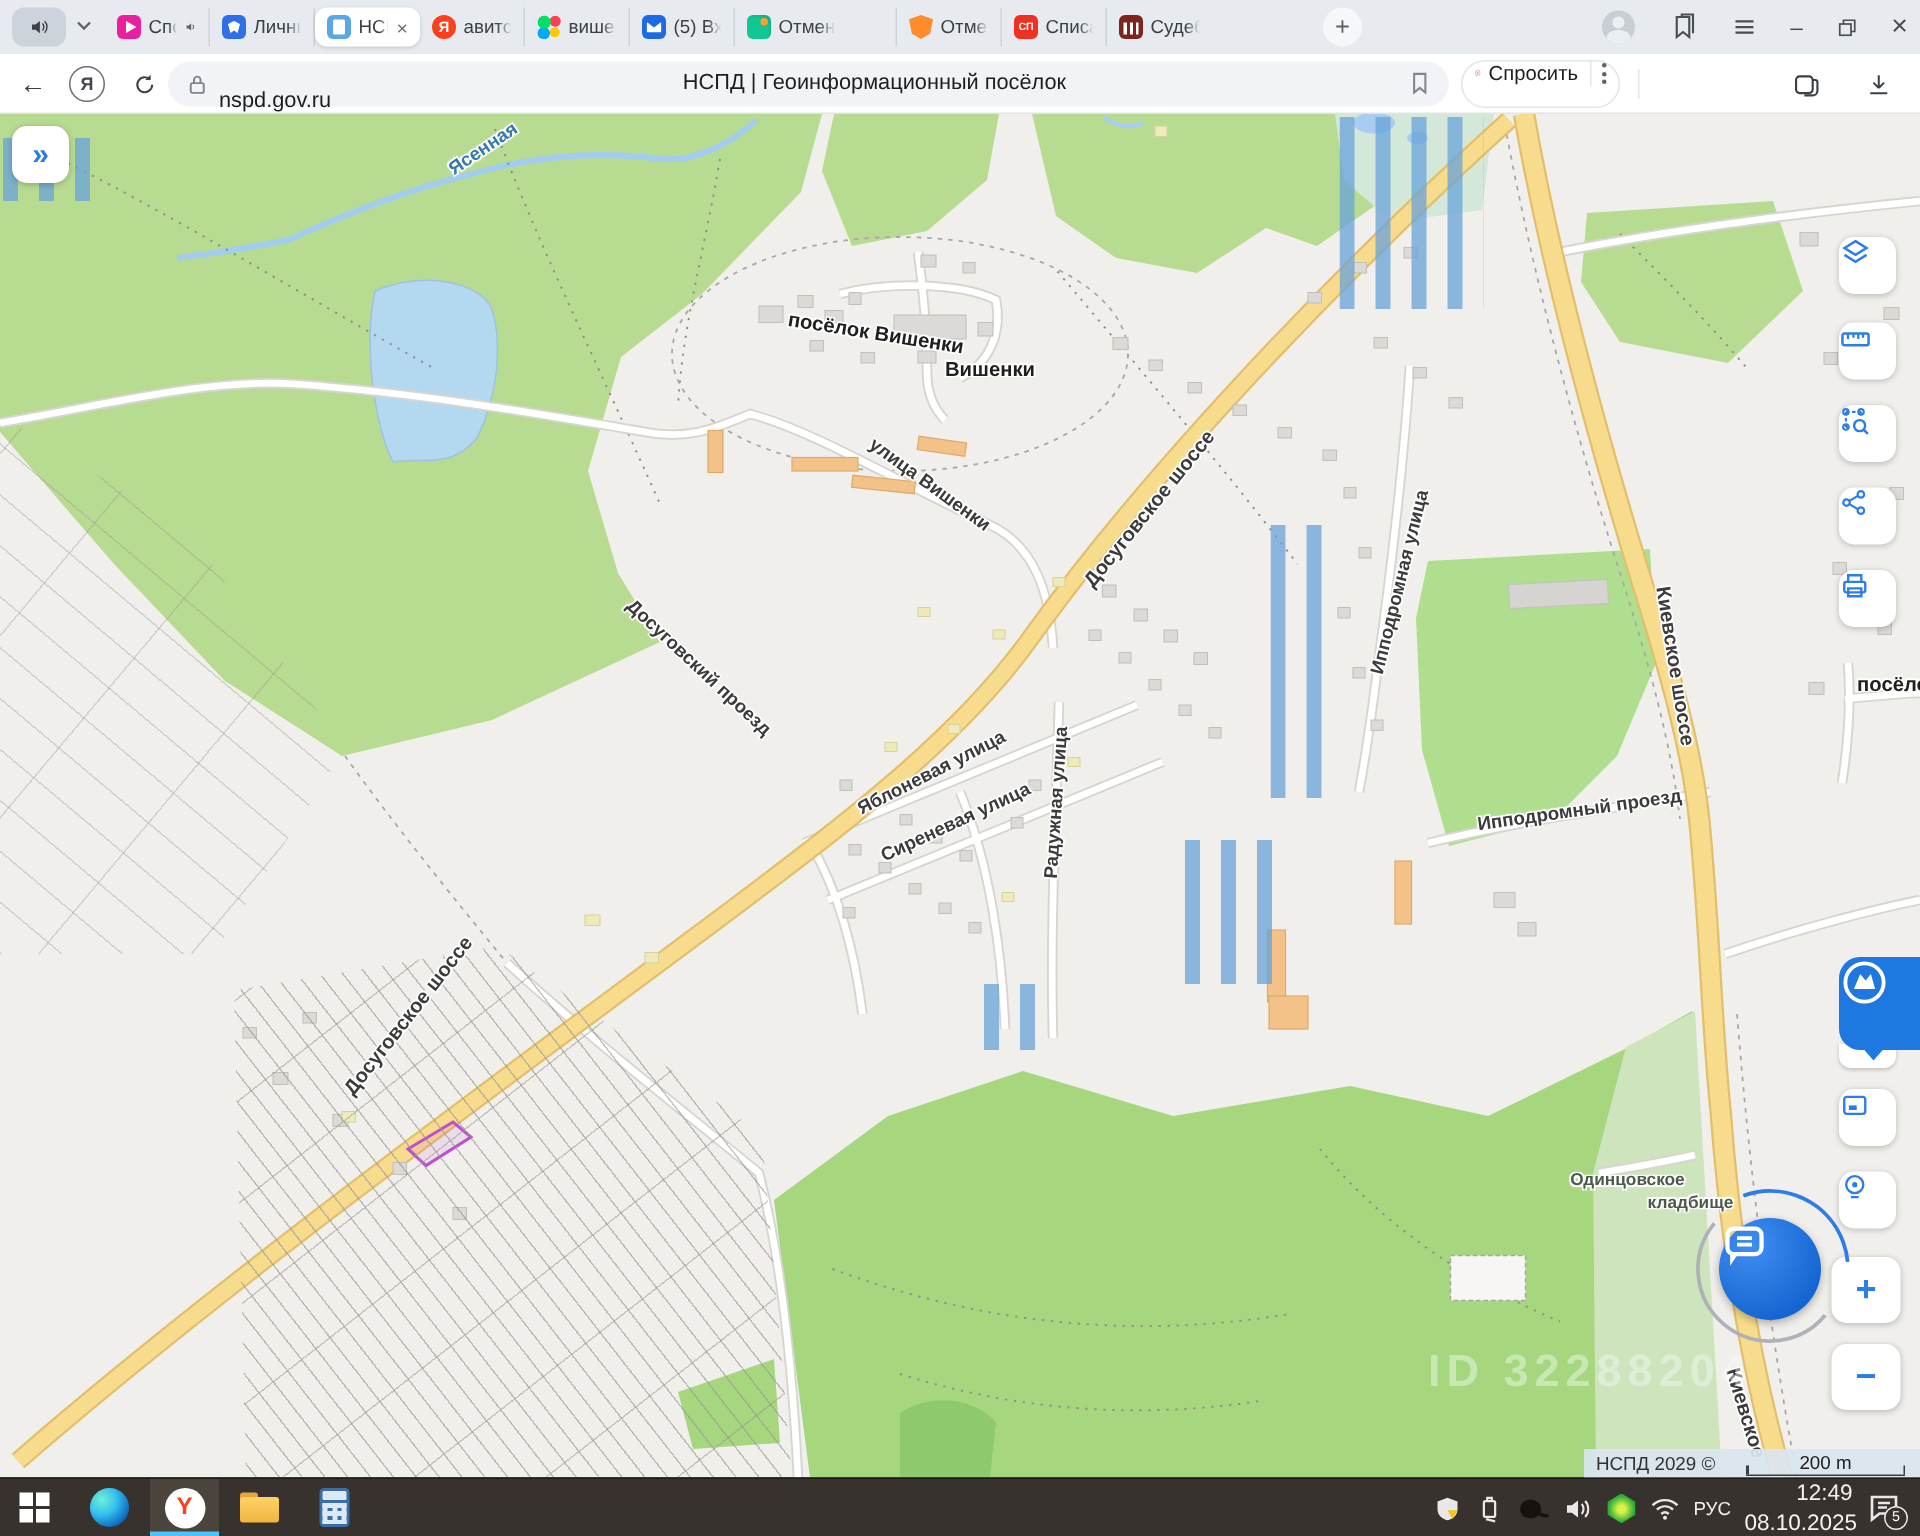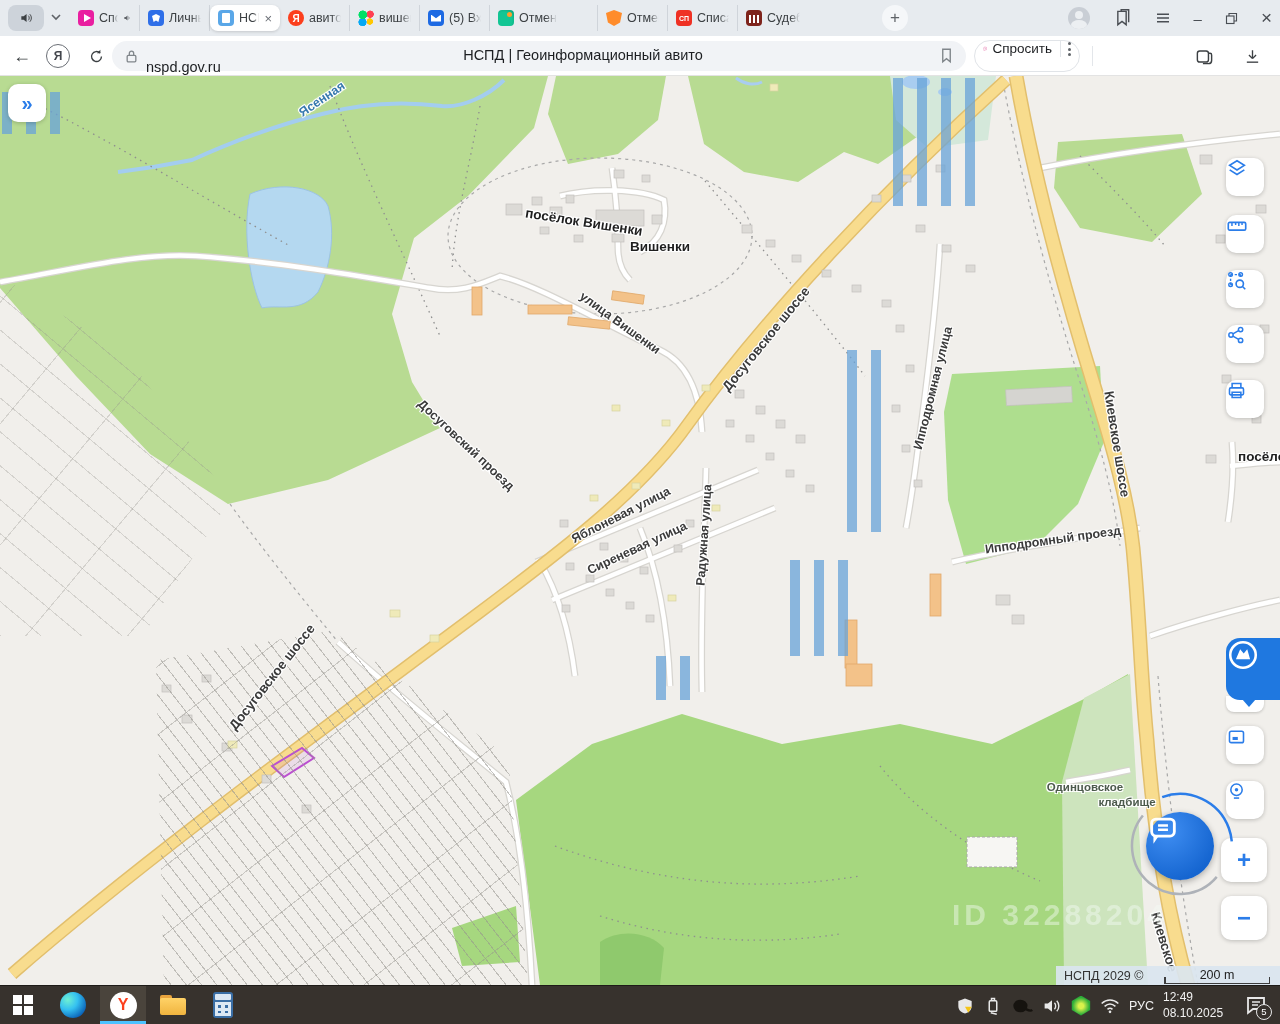--- a/index.html
+++ b/index.html
@@ -89,21 +89,21 @@
   .edge{width:26px;height:26px;border-radius:50%;background:radial-gradient(circle at 30% 30%,#6ff0d2 0%,#35c1f1 38%,#0b63b8 78%,#0a4a97)}
   .ybro{width:27px;height:27px;border-radius:50%;background:#fff;display:flex;align-items:center;justify-content:center;font-weight:700;font-size:16px;color:#fc3f1d}
   .folder{position:relative;width:26px;height:20px}
   .folder::before{content:"";position:absolute;left:0;top:0;width:12px;height:6px;background:#e8a33d;border-radius:2px 2px 0 0}
   .folder::after{content:"";position:absolute;left:0;top:3px;width:26px;height:17px;background:linear-gradient(#ffd267,#f0b43f);border-radius:2px}
   .calc{width:20px;height:26px;background:#3a6ea5;border-radius:3px;padding:2px;display:flex;flex-direction:column;gap:1.5px}
   .calc b{height:6px;background:#dce8f4;border-radius:1px}
   .calc .keys{flex:1;background:repeating-linear-gradient(90deg,#dce8f4 0 3.5px,transparent 3.5px 6.5px),repeating-linear-gradient(0deg,#dce8f4 0 3px,transparent 3px 5.5px);background-color:#3a6ea5}
   .tray{position:absolute;right:0;top:0;height:39px;display:flex;align-items:center;gap:9px;padding-right:10px}
   .lang{color:#f2f2f2;font-size:12.5px}
-  .clock{color:#f2f2f2;font-size:12px;text-align:left;line-height:1.3;width:72px}
+  .clock{color:#f2f2f2;font-size:15px;text-align:right;line-height:1.3;width:72px}
   .badge{position:relative;width:26px;height:26px}
   .badge .num{position:absolute;right:-2px;bottom:-1px;width:16px;height:16px;border-radius:50%;border:1.5px solid #e8e8e8;background:#37322d;color:#fff;font-size:9.5px;display:flex;align-items:center;justify-content:center}
 </style>
 </head>
 <body>
 
 <div id="win">
 
   <div id="tabbar">
     <div class="audio-pill">
@@ -191,21 +191,21 @@
           <path d="M19 12a7 7 0 1 1-2-4.9" fill="none" stroke="#3c4043" stroke-width="1.9"></path>
           <path d="M17.5 2.5v5h-5z" fill="#3c4043"></path>
         </svg>
     </div>
     <div id="urlpill">
       <svg class="lock" width="13" height="15" viewBox="0 0 24 26">
           <rect x="4" y="11" width="16" height="12" rx="2" fill="none" stroke="#80868b" stroke-width="2.4"></rect>
           <path d="M8 11V7a4 4 0 0 1 8 0v4" fill="none" stroke="#80868b" stroke-width="2.4"></path>
         </svg>
       <span class="url">nspd.gov.ru</span>
-      <span class="ptitle">НСПД | Геоинформационный авито</span>
+      <span class="ptitle">НСПД | Геоинформационный посёлок</span>
       <svg class="bkm" width="15" height="17" viewBox="0 0 24 26">
           <path d="M6 3h12v20l-6-5-6 5z" fill="none" stroke="#80868b" stroke-width="2.2"></path>
         </svg>
     </div>
     <div class="askbtn">
       <svg width="16" height="16" viewBox="0 0 24 24">
           <path d="M4 6a4 4 0 0 1 4-4h8a4 4 0 0 1 4 4v7a4 4 0 0 1-4 4h-6l-4 4v-4a4 4 0 0 1-2-4z" fill="none" stroke="#e0559a" stroke-width="2"></path>
           <path d="M12 6l1.2 2.8L16 10l-2.8 1.2L12 14l-1.2-2.8L8 10l2.8-1.2z" fill="#e0559a"></path>
         </svg>
       <span class="atext">Спросить</span>

